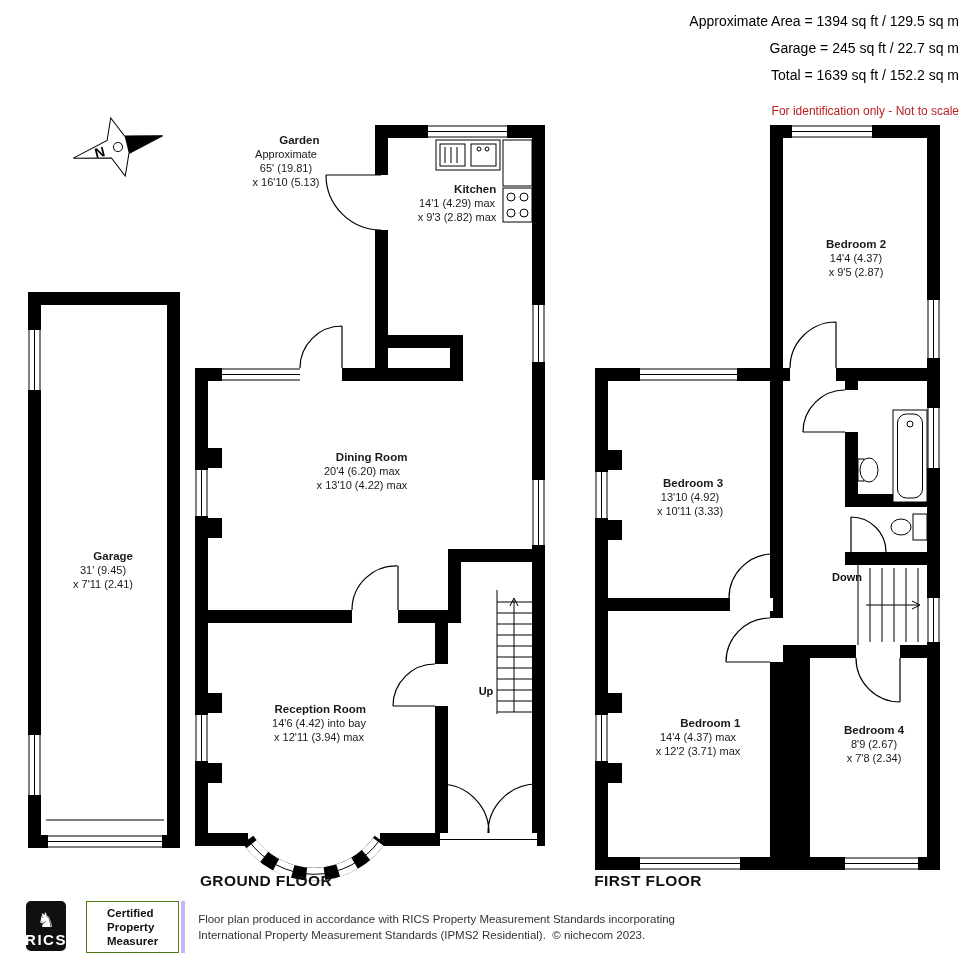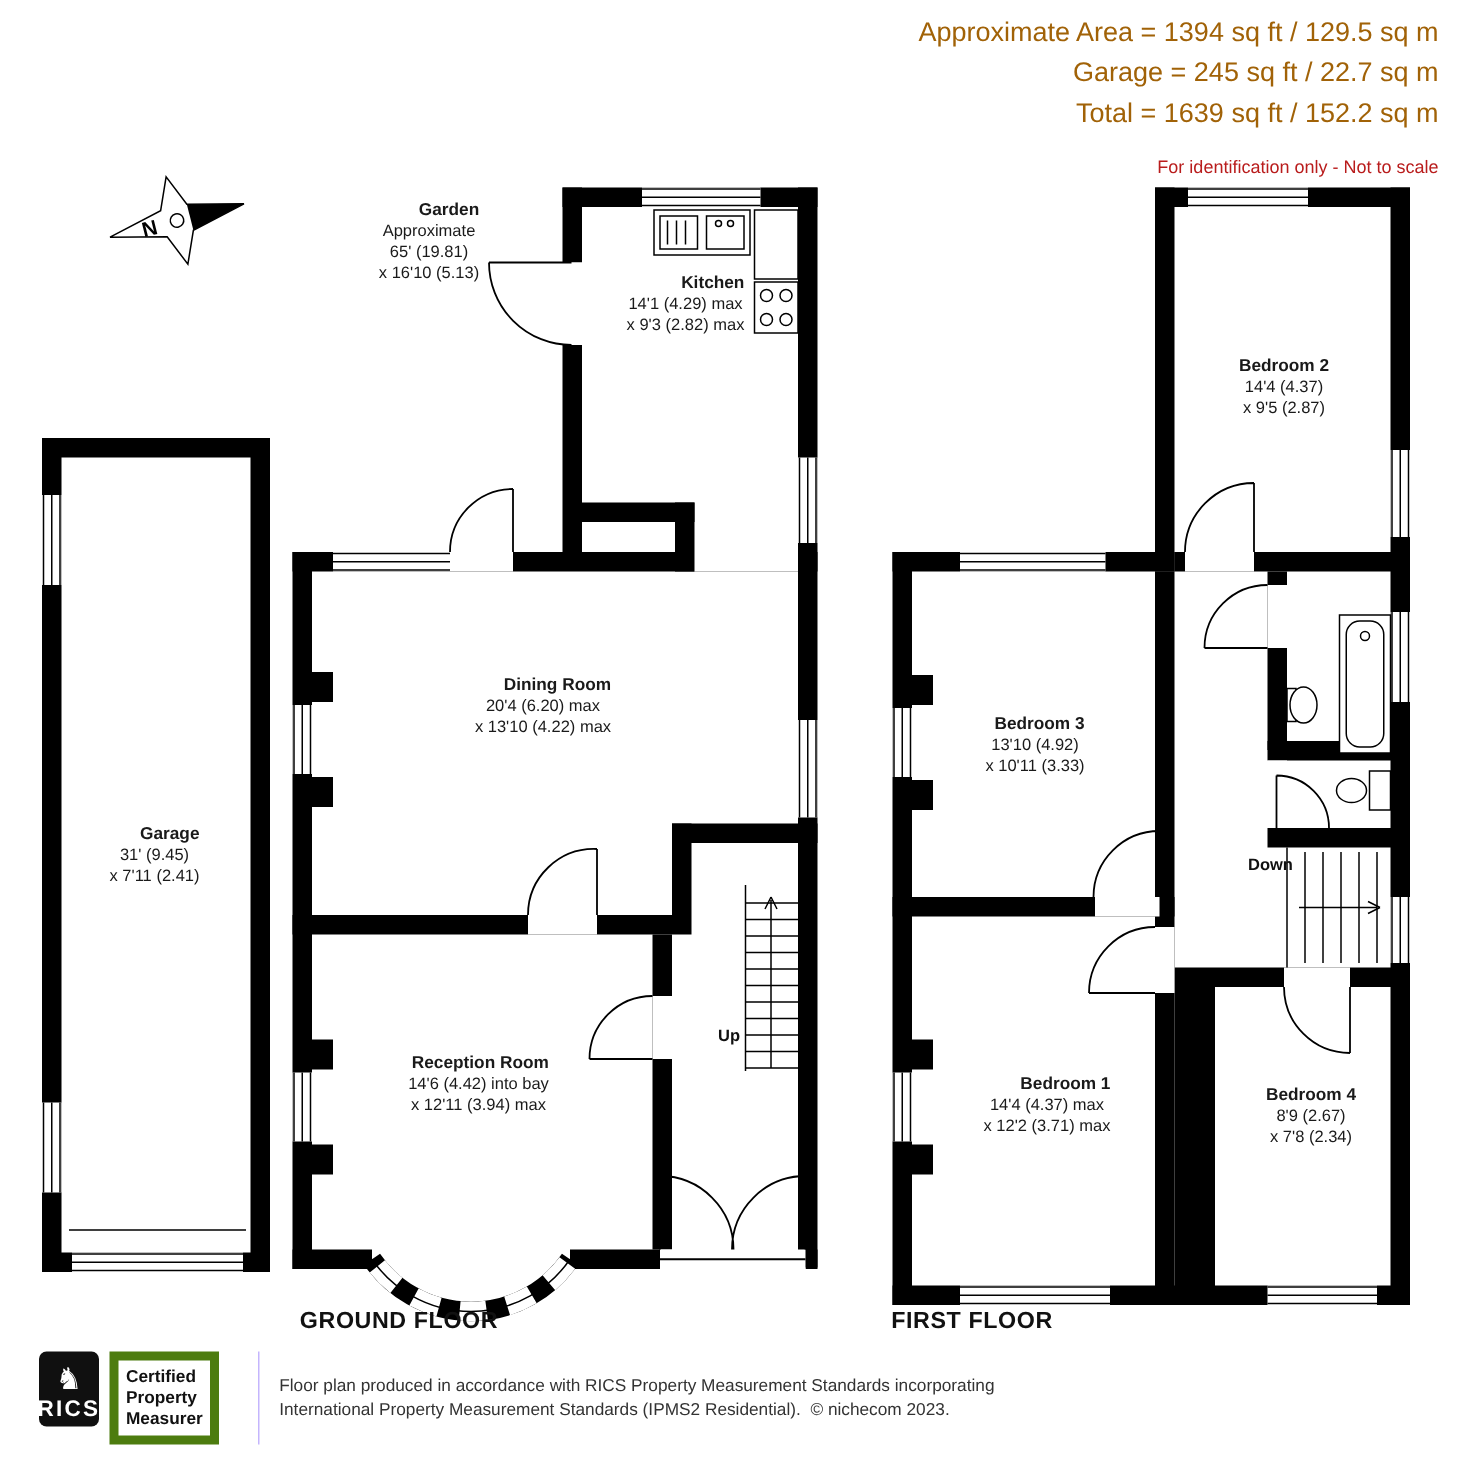--- a/index.html
+++ b/index.html
@@ -2,41 +2,41 @@
 <html><head>
 <meta charset="utf-8">
 <style>
   html,body{margin:0;padding:0;background:#fff;}
   .canvas{position:relative;width:975px;height:975px;background:#fff;overflow:hidden;
           font-family:"Liberation Sans",sans-serif;color:#111;}
   svg{position:absolute;left:0;top:0;}
   svg text{font-family:"Liberation Sans",sans-serif;}
 
   .header{position:absolute;top:8px;right:16px;text-align:right;}
-  .header .hl{font-size:18px;line-height:27px;color:#a16207;}
+  .header .hl{font-size:14px;line-height:27px;color:#000000;}
   .header .note{font-size:12px;margin-top:15px;color:#b91c1c;}
 
   .room-label{position:absolute;transform:translate(-50%,-50%);text-align:center;
               font-size:11px;line-height:14px;color:#1a1a1a;white-space:nowrap;}
   .room-label .rn{font-weight:bold;font-size:11.5px;text-align:right;}
   .stair-label{position:absolute;transform:translate(-50%,-50%);font-size:11px;
                font-weight:bold;color:#111;}
   .floor-title{position:absolute;transform:translate(-50%,-50%);font-weight:bold;
                font-size:15.5px;letter-spacing:.4px;color:#111;white-space:nowrap;}
 
   .footer{position:absolute;left:26px;top:901px;display:flex;align-items:stretch;}
   .rics{width:40px;height:50px;background:#101010;border-radius:5px;color:#fff;
         display:flex;flex-direction:column;align-items:center;justify-content:flex-end;
         padding-bottom:3px;box-sizing:border-box;}
   .rics .lion{font-size:20px;line-height:22px;}
   .rics .rtxt{font-size:15px;font-weight:bold;letter-spacing:1.5px;}
-  .badge{border:6px solid #4d7c0f;margin-left:7px;padding:4px 5px;font-size:11.5px;
+  .badge{border:1px solid #4d7c0f;margin-left:20px;padding:4px 20px;font-size:11.5px;
          font-weight:bold;line-height:14px;color:#111;display:flex;flex-direction:column;
          justify-content:center;}
-  .disclaimer{border-left:1px solid #c4b5fd;margin-left:26px;padding-left:13px;font-size:11.5px;
+  .disclaimer{border-left:4px solid #c4b5fd;margin-left:2px;padding-left:13px;font-size:11.5px;
          line-height:16px;color:#333;display:flex;flex-direction:column;justify-content:center;
          white-space:pre-wrap;}
 </style>
 </head>
 <body>
 
 <div class="canvas">
 
   <svg width="975" height="975" viewBox="0 0 975 975">
 

